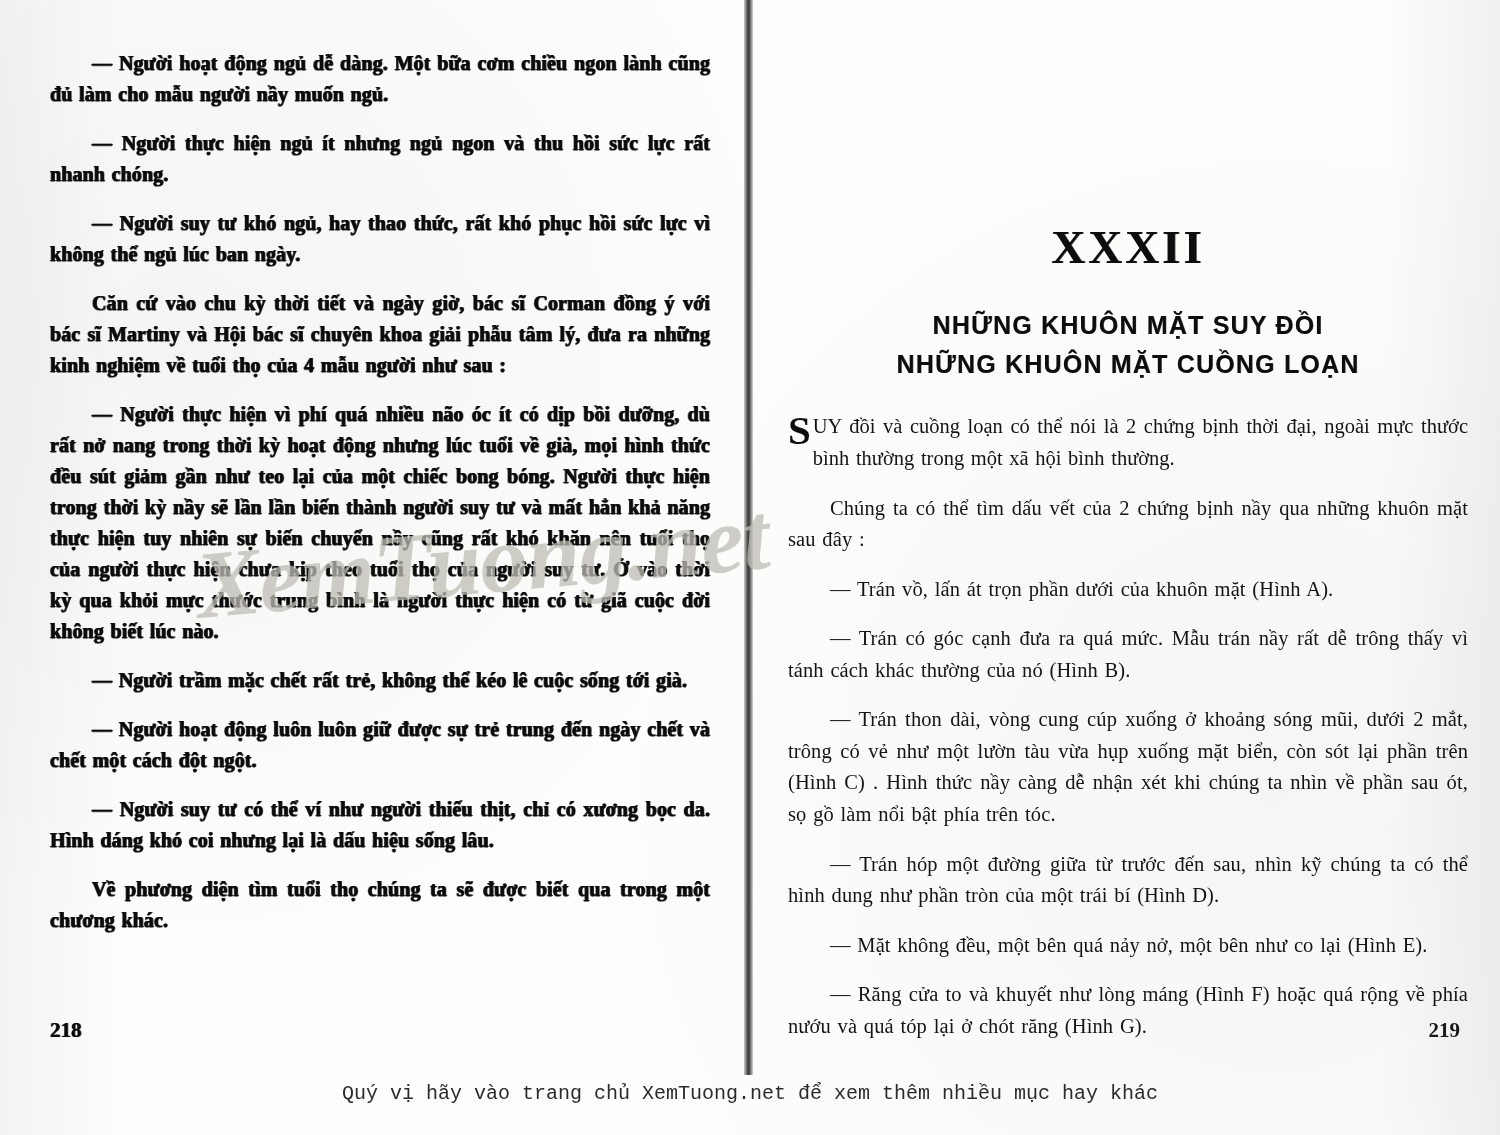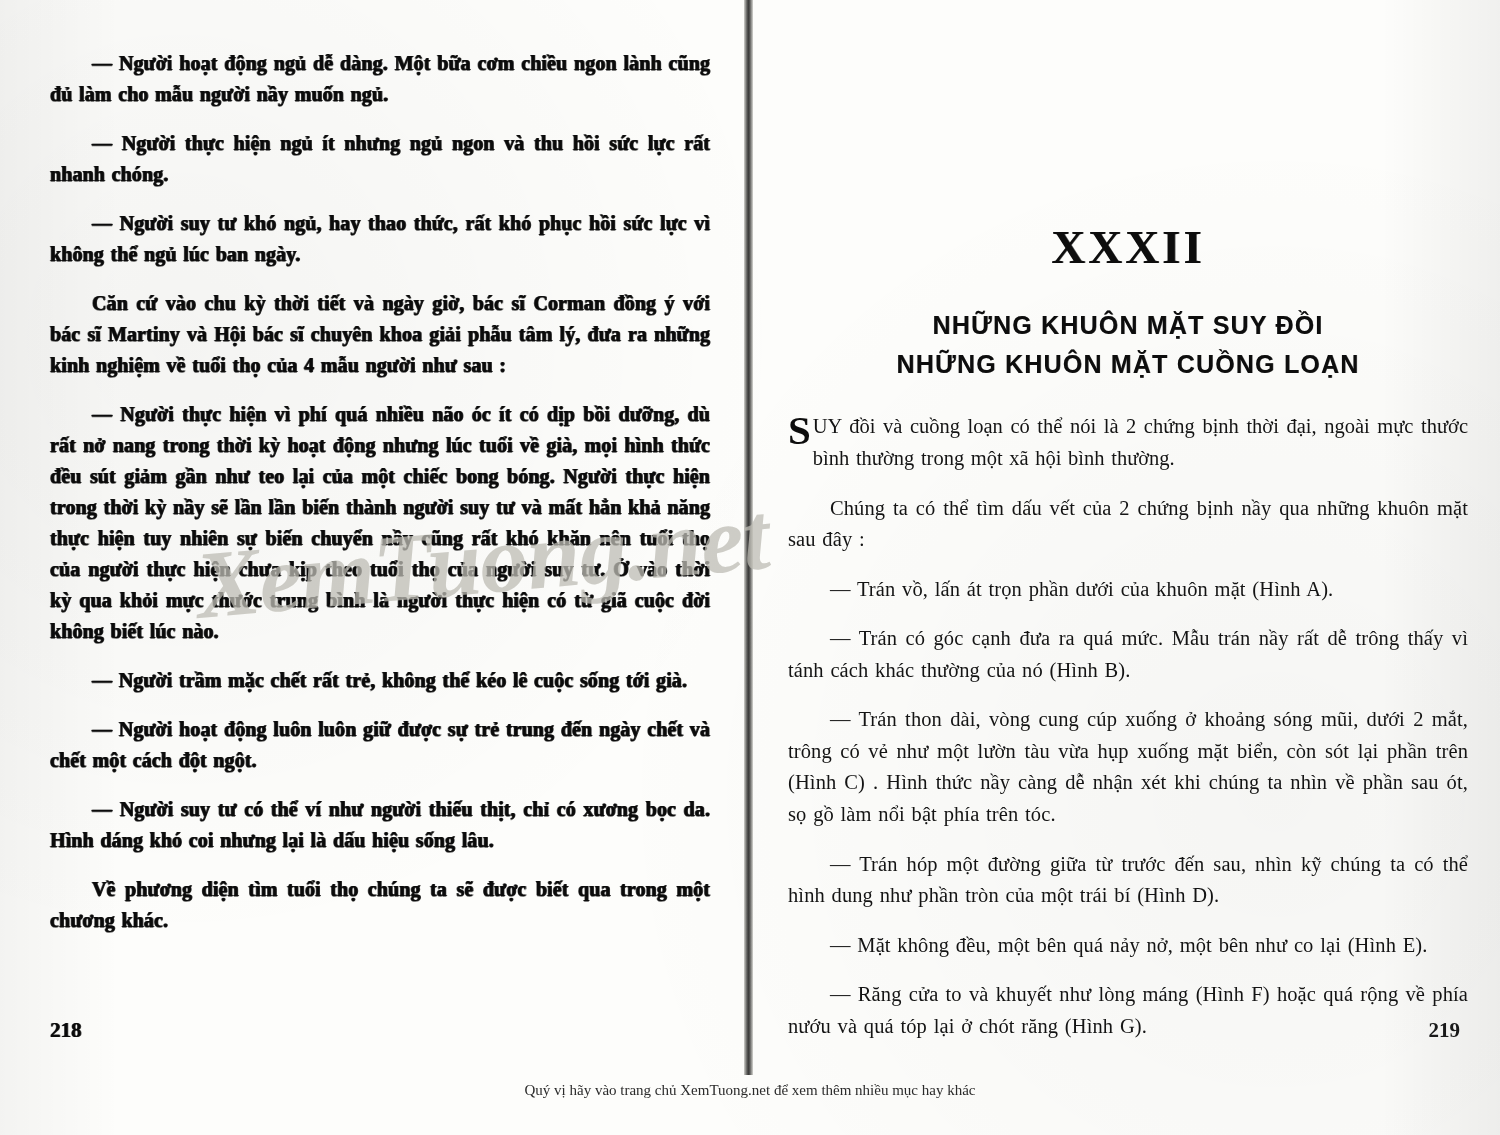--- a/index.html
+++ b/index.html
@@ -148,22 +148,22 @@
     pointer-events: none;
     white-space: nowrap;
     z-index: 5;
   }
   .footer {
     position: absolute;
     left: 0;
     top: 1082px;
     width: 1500px;
     text-align: center;
-    font-family: Liberation Serif, serif;
-    font-size: 15px;
+    font-family: Liberation Mono, monospace;
+    font-size: 20px;
     color: #2b2b2b;
   }
 </style>
 </head>
 <body>
 
 <div class="page">
 
   <div class="col col-left">
     <div class="inner-left">

